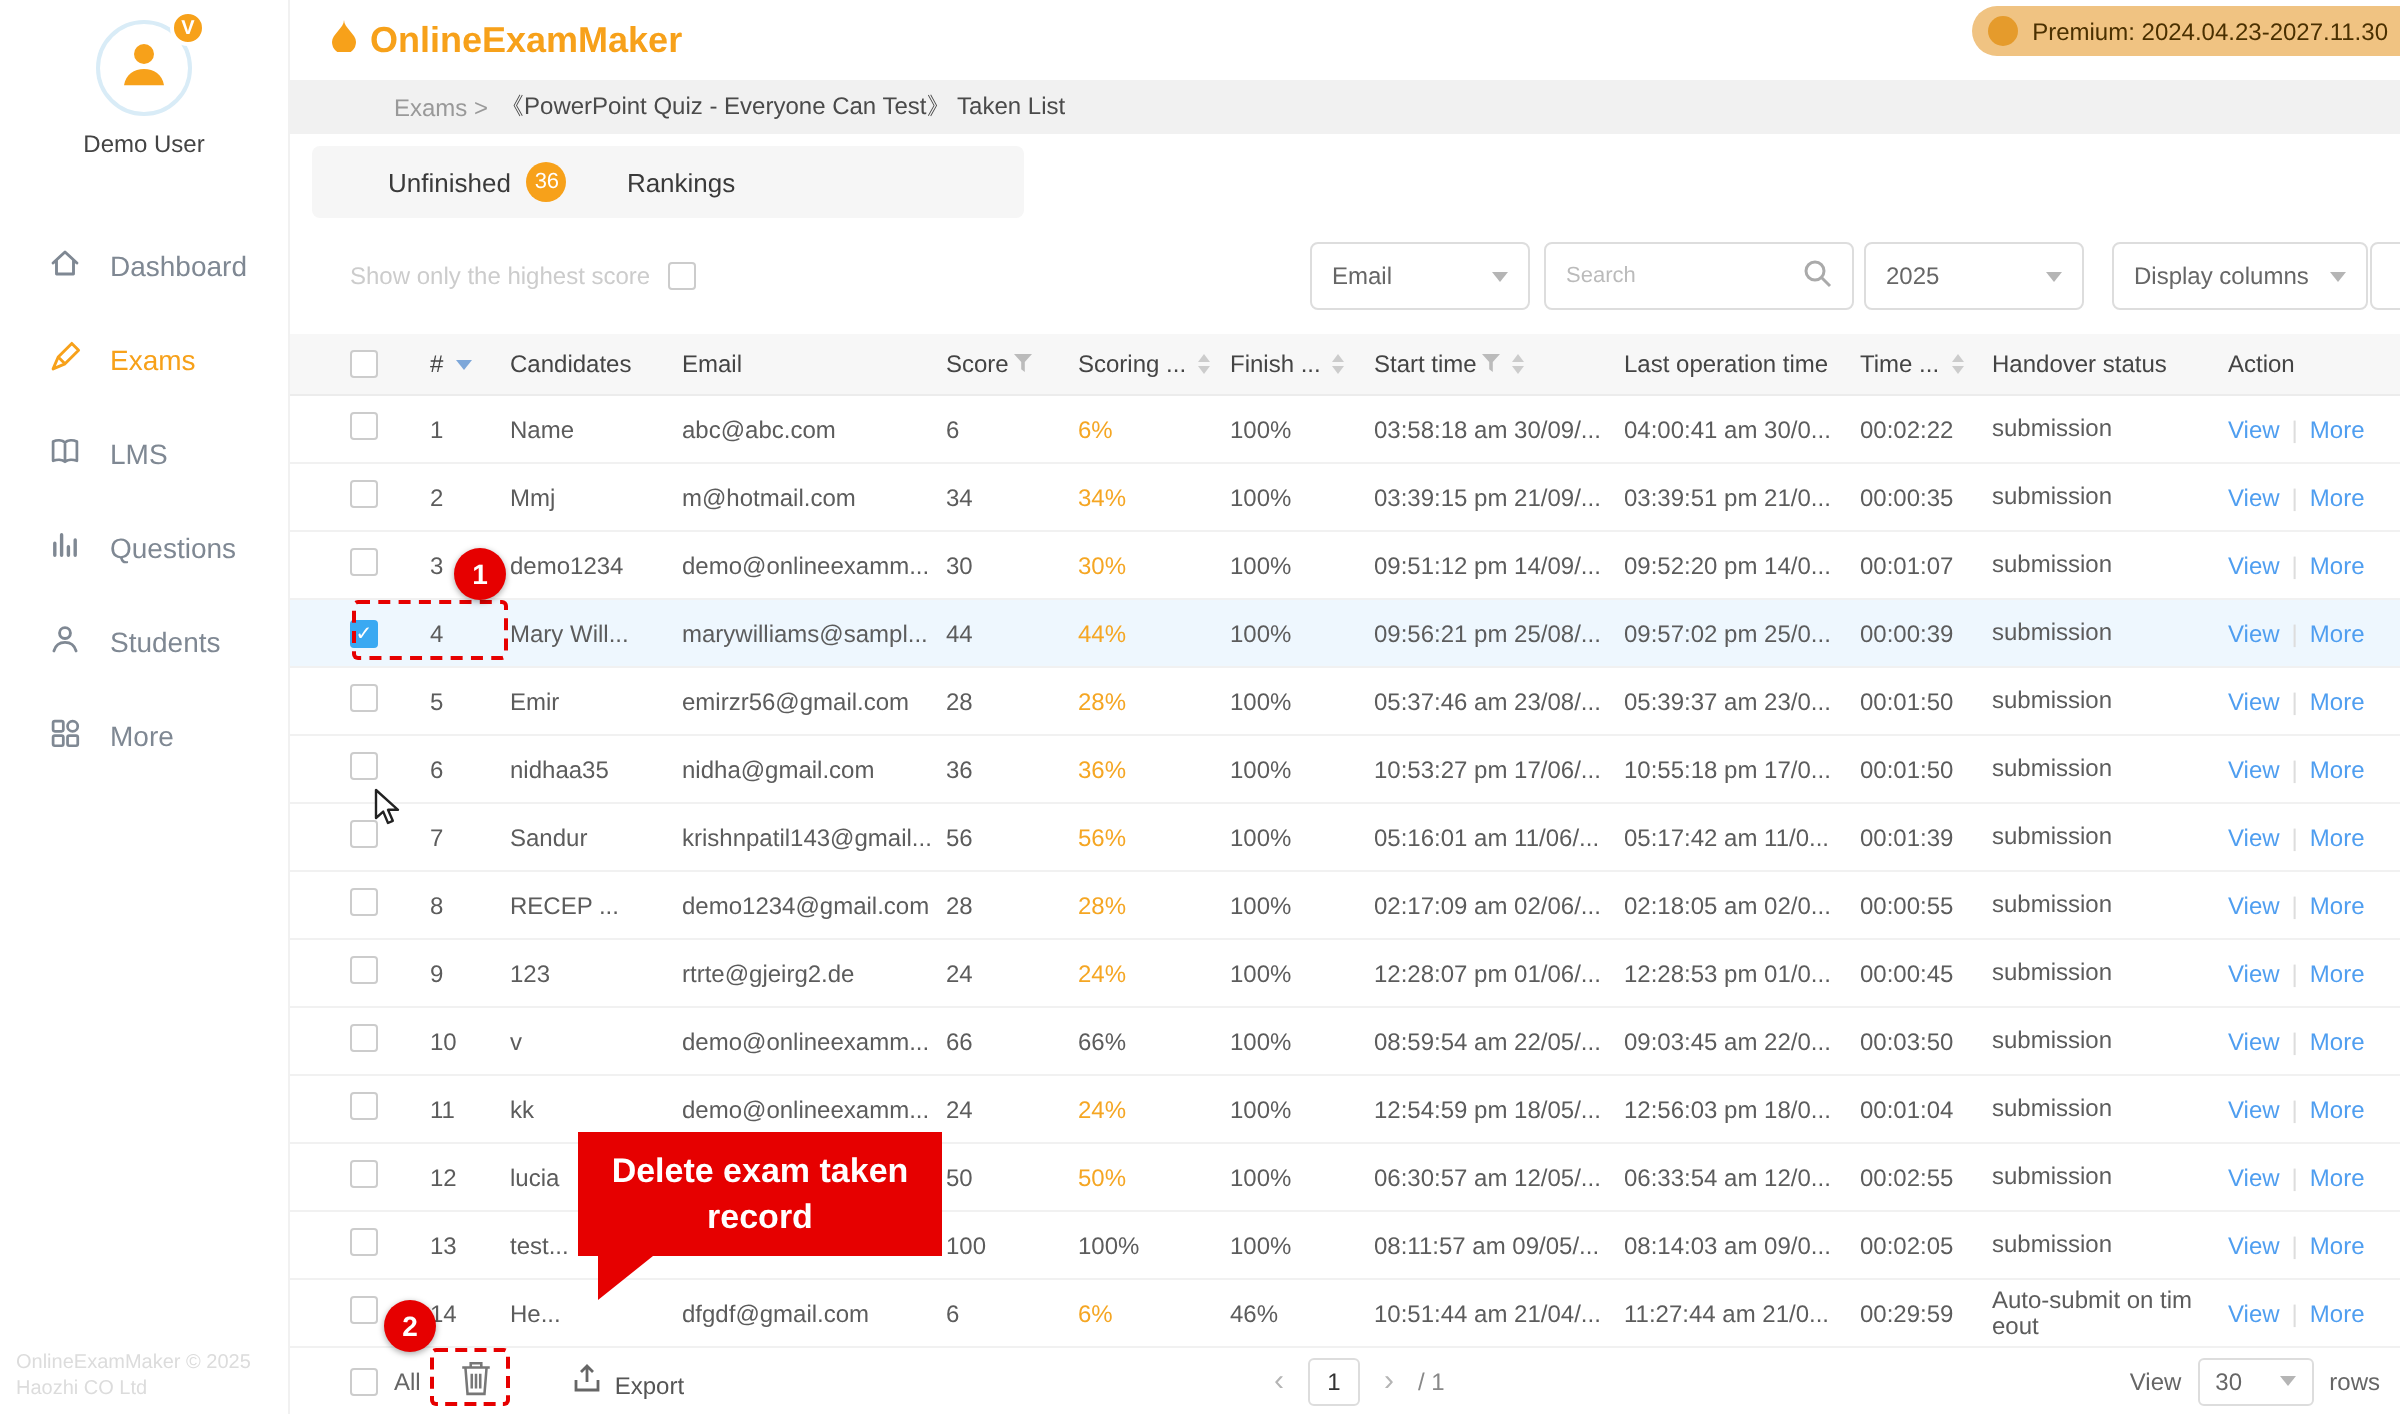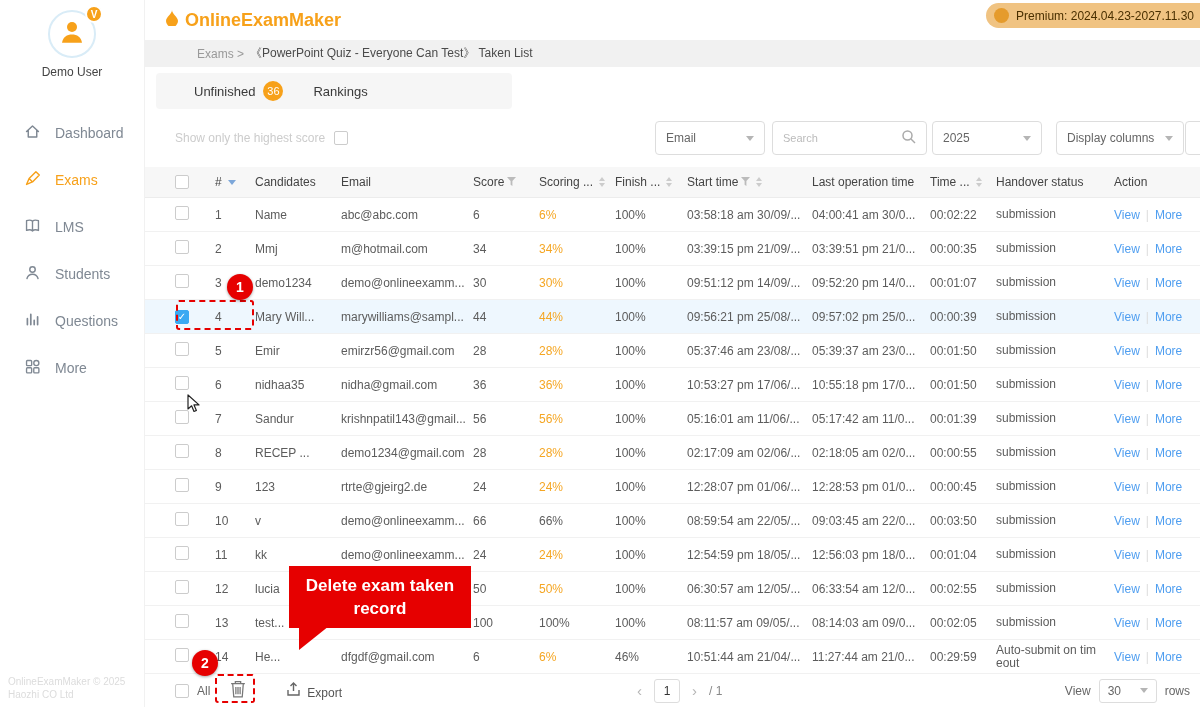--- a/index.html
+++ b/index.html
@@ -123,30 +123,30 @@
         <span>Exams</span>
       </div>
       <div class="menu-item">
         <span><svg width="17" height="17" viewBox="0 0 20 20">
               <path d="M10 5 C8.5 3.6 5.5 3.4 3 4.4 V15.8 C5.5 14.8 8.5 15 10 16.4 C11.5 15 14.5 14.8 17 15.8 V4.4 C14.5 3.4 11.5 3.6 10 5 Z M10 5 V16.4" fill="none" stroke="currentColor" stroke-width="1.6" stroke-linejoin="round"></path>
             </svg></span>
         <span>LMS</span>
       </div>
       <div class="menu-item">
         <span><svg width="17" height="17" viewBox="0 0 20 20">
+              <path d="M4 16 V9 M8 16 V4 M12 16 V11 M16 16 V7" stroke="currentColor" stroke-width="2" stroke-linecap="round" fill="none"></path>
+            </svg></span>
+        <span>Questions</span>
+      </div>
+      <div class="menu-item">
+        <span><svg width="17" height="17" viewBox="0 0 20 20">
               <circle cx="10" cy="6.5" r="3.2" fill="none" stroke="currentColor" stroke-width="1.7"></circle>
               <path d="M3.5 17 C4.5 13.5 7 12 10 12 C13 12 15.5 13.5 16.5 17" fill="none" stroke="currentColor" stroke-width="1.7" stroke-linecap="round"></path>
             </svg></span>
         <span>Students</span>
-      </div>
-      <div class="menu-item">
-        <span><svg width="17" height="17" viewBox="0 0 20 20">
-              <path d="M4 16 V9 M8 16 V4 M12 16 V11 M16 16 V7" stroke="currentColor" stroke-width="2" stroke-linecap="round" fill="none"></path>
-            </svg></span>
-        <span>Questions</span>
       </div>
       <div class="menu-item">
         <span><svg width="17" height="17" viewBox="0 0 20 20">
               <rect x="3" y="3" width="6" height="6" rx="1" fill="none" stroke="currentColor" stroke-width="1.6"></rect>
               <rect x="11.5" y="3" width="6" height="6" rx="3" fill="none" stroke="currentColor" stroke-width="1.6"></rect>
               <rect x="3" y="11.5" width="6" height="6" rx="1" fill="none" stroke="currentColor" stroke-width="1.6"></rect>
               <rect x="11.5" y="11.5" width="6" height="6" rx="1" fill="none" stroke="currentColor" stroke-width="1.6"></rect>
             </svg></span>
         <span>More</span>
       </div>

